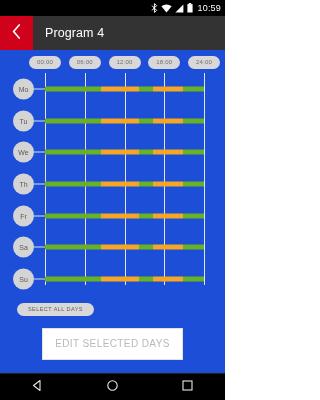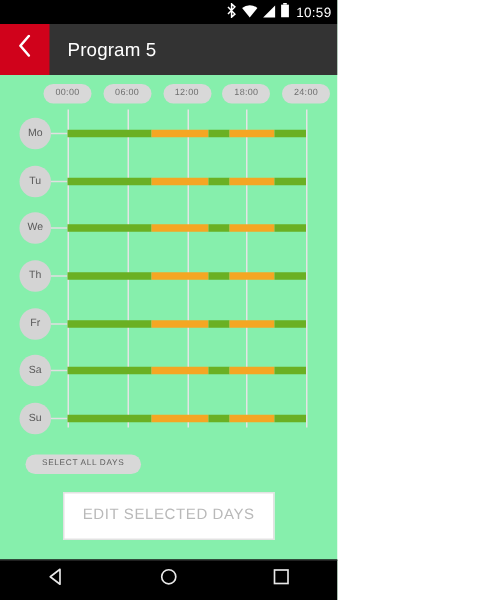--- a/index.html
+++ b/index.html
@@ -2,21 +2,21 @@
 <html><head>
 <meta charset="utf-8">
 <style>
   * { margin:0; padding:0; box-sizing:border-box; }
   html, body {
     width:225px; height:400px;
     background:#ffffff;
     font-family:"Liberation Sans", sans-serif;
     overflow:hidden;
   }
-  #app { position:relative; width:225px; height:400px; background:#86efac; }
+  #app { position:relative; width:225px; height:400px; background:#1d4ed8; }
 
   
   .statusbar {
     position:absolute; top:0; left:0; width:225px; height:16px;
     background:#000; display:flex; align-items:center;
     justify-content:flex-end; padding-right:4px; gap:3px;
   }
   .statusbar .ic { display:block; }
   .statusbar .clock {
     color:#fff; font-size:9px; line-height:9px;
@@ -131,21 +131,21 @@
   </div>
 
   <div class="appbar">
     <div class="backzone">
       <span>
         <svg width="9" height="15" viewBox="0 0 9 15">
             <path d="M7.2 1L1.6 7.5 7.2 14" fill="none" stroke="#fff" stroke-width="1.7" stroke-linecap="round" stroke-linejoin="round"></path>
           </svg>
       </span>
     </div>
-    <div class="apptitle">Program 5</div>
+    <div class="apptitle">Program 4</div>
   </div>
 
   <div class="timescale">
       <div class="tchip" style="left: 45px;">00:00</div>
       <div class="tchip" style="left: 84.75px;">06:00</div>
       <div class="tchip" style="left: 124.5px;">12:00</div>
       <div class="tchip" style="left: 164.25px;">18:00</div>
       <div class="tchip" style="left: 204px;">24:00</div>
     </div>
 

